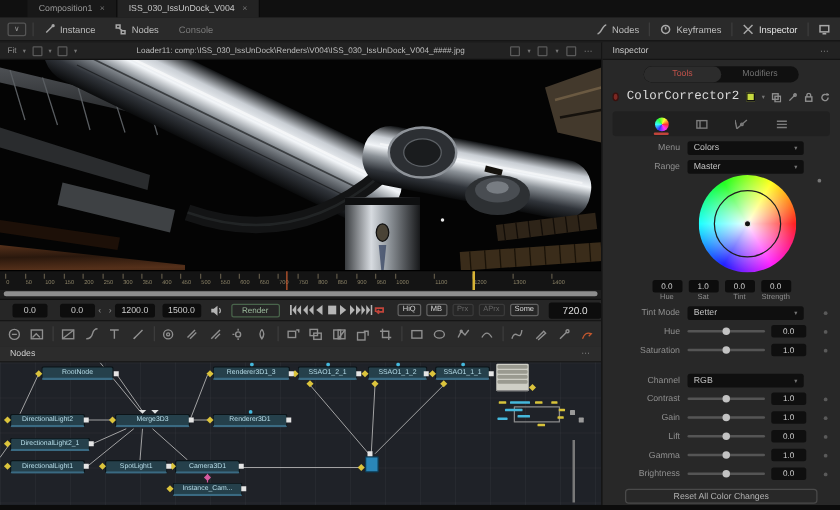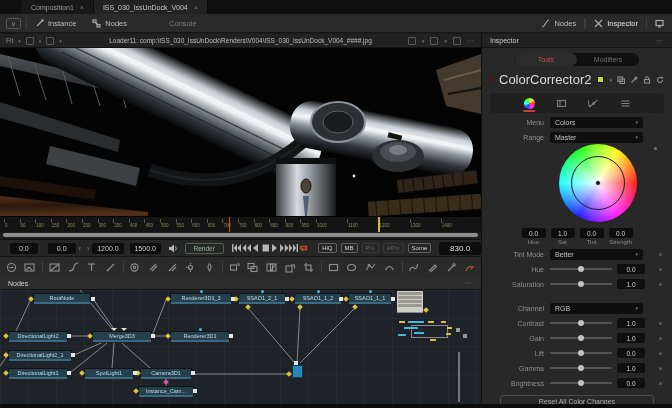--- a/index.html
+++ b/index.html
@@ -9,21 +9,21 @@
   
   .tabbar { position:absolute; left:0; top:0; width:672px; height:14px; background:#101010; display:flex; }
   .tab { display:flex; align-items:center; gap:6px; padding:0 9px; font-size:7px; color:#9a9a9a; background:#181818; border-right:1px solid #0a0a0a; }
   .tab.active { background:#232323; color:#c9c9c9; }
   .tab .x { color:#777; font-size:7px; }
   .tab:first-child { margin-left:22px; }
 
   
   .toolbar { position:absolute; left:0; top:14px; width:672px; height:19px; background:#2a2a2a; border-bottom:1px solid #161616; display:flex; align-items:center; }
   .tb-btn { display:flex; align-items:center; gap:4px; font-size:7.5px; color:#bdbdbd; padding:0 8px; height:100%; }
-  .tb-btn.dim { color:#7a7a7a;margin-left:26px; }
+  .tb-btn.dim { color:#7a7a7a; }
   .tb-sep { width:1px; height:11px; background:#3c3c3c; }
   .tb-box { width:15px; height:11px; border:1px solid #555; border-radius:2px; margin:0 5px 0 6px; display:flex; align-items:center; justify-content:center; color:#999; font-size:6px; }
   .tb-right { margin-left:auto; display:flex; align-items:center; height:100%; }
   .ticon { width:9px; height:9px; }
   .ticon * { stroke:#a8a8a8; fill:none; stroke-width:1.2; }
 
   
   .viewer-header { position:absolute; left:0; top:34px; width:481px; height:14px; background:#222; border-bottom:1px solid #111; display:flex; align-items:center; font-size:6.5px; color:#8f8f8f; }
   .vh-left { display:flex; align-items:center; gap:5px; padding-left:6px; }
   .caret { font-size:5px; color:#777; }
@@ -83,21 +83,21 @@
   .vscroll { position:absolute; left:458px; top:62px; width:2px; height:50px; background:#787878; }
 
   
   .inspector { position:absolute; left:481px; top:34px; width:191px; height:370px; background:#282828; border-left:1px solid #101010; }
   .insp-header { height:14px; background:#222; border-bottom:1px solid #141414; display:flex; align-items:center; justify-content:space-between; padding:0 8px; font-size:7px; color:#c9c9c9; }
   .seg { margin:5px auto 0; width:124px; height:13px; background:#101010; border-radius:7px; display:flex; overflow:hidden; }
   .seg div { flex:1; display:flex; align-items:center; justify-content:center; font-size:7px; color:#707070; }
   .seg .active { background:#2c2c2c; color:#c0524a; border-radius:7px; }
   .tool-head { display:flex; align-items:center; margin:6px 8px 0; gap:6px; }
   .reddot { width:7px; height:7px; border-radius:50%; background:#7d2823; border:1px solid #3a100d; }
-  .tool-name { font-size:13px; color:#dadada; }
+  .tool-name { font-size:10px; color:#dadada;font-family:Liberation Mono, monospace; }
   .th-right { margin-left:auto; display:flex; align-items:center; gap:5px; }
   .swatch { width:7px; height:7px; background:#c6d93f; border:1px solid #111; }
   .hicon { width:8px; height:8px; }
   .hicon * { stroke:#8f8f8f; fill:none; stroke-width:1.1; }
   .icon-strip { margin:6px 8px 0; height:20px; background:#202020; border-radius:3px; display:flex; align-items:center; justify-content:center; gap:18px; }
   .istab { width:14px; height:16px; display:flex; align-items:center; justify-content:center; position:relative; }
   .istab.active::after { content:""; position:absolute; left:1px; right:1px; bottom:-1px; height:2px; background:#c0443a; border-radius:1px; }
   .wheel-mini { width:11px; height:11px; border-radius:50%; background:conic-gradient(from 90deg,#f33,#f3f,#33f,#3ff,#3f3,#ff3,#f33); }
   .istab svg { width:11px; height:11px; }
   .istab svg * { stroke:#7c7c7c; fill:none; stroke-width:1.1; }
@@ -160,20 +160,27 @@
       <span>Console</span>
     </div>
     <div class="tb-right">
       <div class="tb-btn">
         <svg class="ticon">
             <path d="M1,8 C4,8 5,1 8,1"></path>
           </svg>
         <span>Nodes</span>
       </div>
       <div class="tb-sep"></div>
+      <div class="tb-btn">
+        <svg class="ticon">
+            <circle cx="4.5" cy="4.5" r="3.2"></circle>
+            <line x1="4.5" y1="4.5" x2="4.5" y2="2.5"></line>
+          </svg>
+        <span>Keyframes</span>
+      </div>
       <div class="tb-sep"></div>
       <div class="tb-btn" style="color:#e2e2e2">
         <svg class="ticon">
             <line x1="1" y1="1" x2="8" y2="8"></line>
             <line x1="8" y1="1" x2="1" y2="8"></line>
           </svg>
         <span>Inspector</span>
       </div>
       <div class="tb-sep"></div>
       <div class="tb-btn">
@@ -450,21 +457,21 @@
     <div class="pbtn loop">
         <svg viewBox="0 0 9 8">
           <path d="M1.5,5.5 L1.5,2.5 L7.5,2.5 L7.5,5.5 L3,5.5 M4.2,4 L2.8,5.5 L4.2,7"></path>
         </svg>
       </div>
     <div class="qbtn" style="margin-left:10px">HiQ</div>
     <div class="qbtn">MB</div>
     <div class="qbtn dim">Prx</div>
     <div class="qbtn dim">APrx</div>
     <div class="qbtn">Some</div>
-    <div class="frame-box">830.0</div>
+    <div class="frame-box">720.0</div>
   </div>
 
   <div class="toolsrow">
     <div class="tool">
         <svg viewBox="0 0 11 11">
           <circle cx="5.5" cy="5.5" r="4"></circle>
           <line x1="3.5" y1="5.5" x2="7.5" y2="5.5"></line>
         </svg>
       </div>
     <div class="tool">

